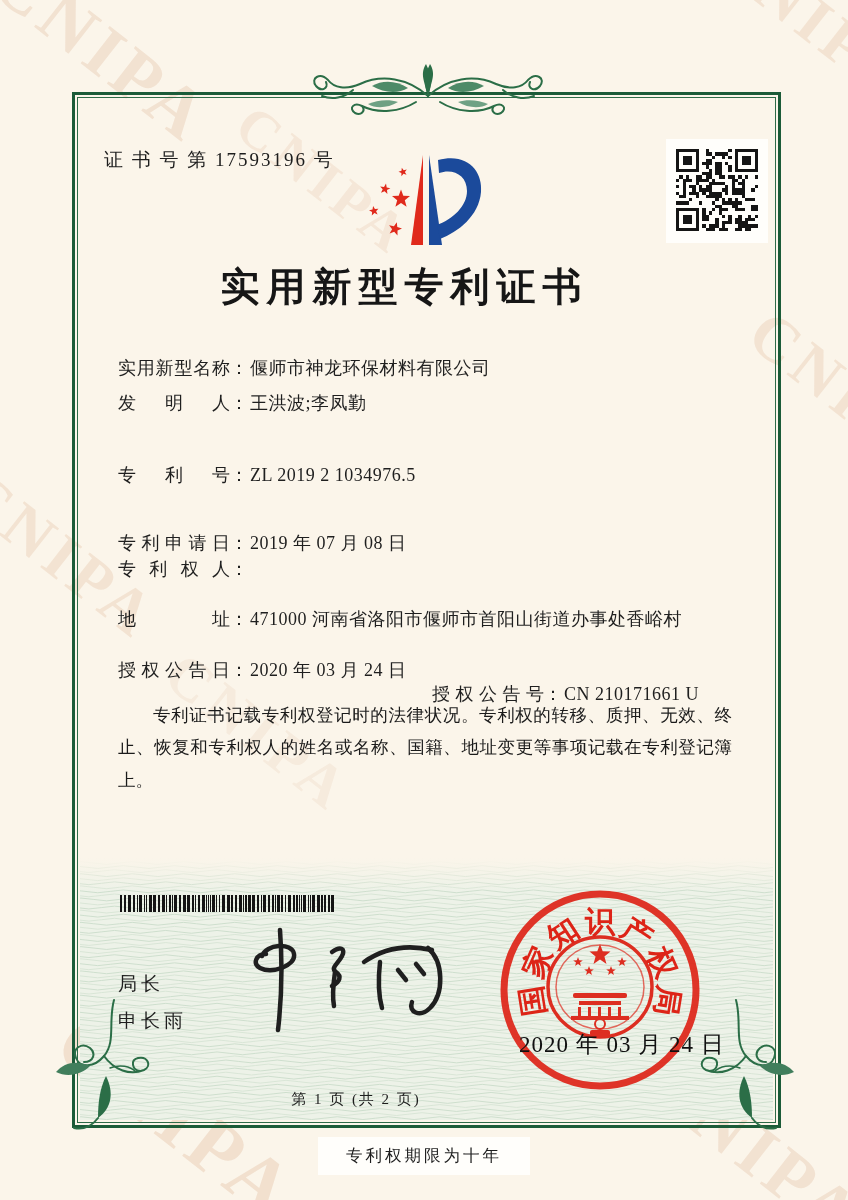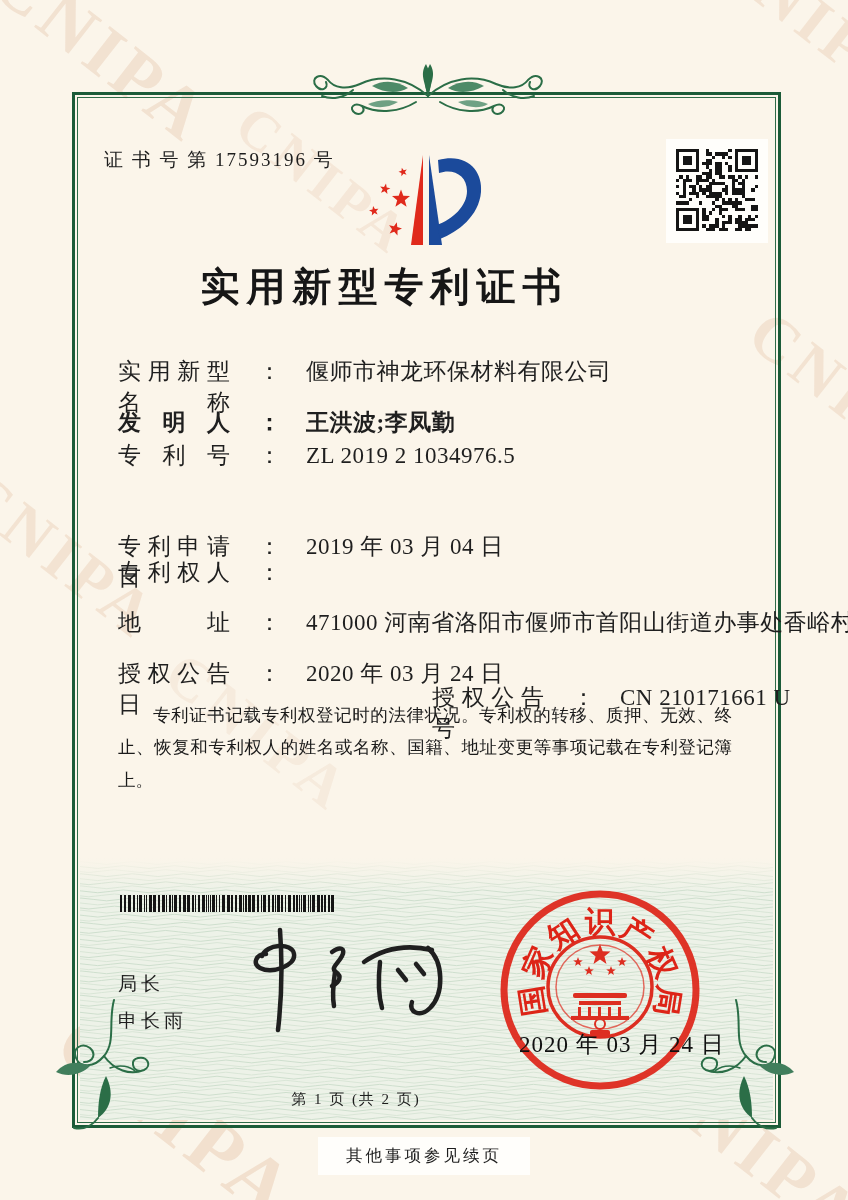--- a/index.html
+++ b/index.html
@@ -14,25 +14,25 @@
   .frame-inner{position:absolute;inset:2px;border:1px solid #2e6b48;}
   .guilloche{position:absolute;left:2px;right:2px;bottom:2px;height:262px;overflow:hidden;}
   .guilloche svg{display:block;width:100%;height:100%;}
   .guilloche .fade{position:absolute;left:0;right:0;top:0;height:34px;
       background:linear-gradient(#fbf5ea,rgba(251,245,234,0));}
   
   .orn{position:absolute;z-index:6;pointer-events:none;}
   
   .abs{position:absolute;z-index:5;}
   .cert-no{left:104px;top:147px;font-size:19px;letter-spacing:2px;}
-  .title{left:64px;top:260px;width:641px;text-align:center;font-size:39px;font-weight:700;
+  .title{left:84px;top:260px;width:641px;text-align:center;font-size:39px;font-weight:700;
          letter-spacing:7px;color:#161616;}
   .qr-patch{left:666px;top:139px;width:102px;height:104px;background:#fffefb;}
   .qr-patch svg{display:block;margin:10px auto 0 auto;}
-  .frow{left:118px;display:flex;align-items:baseline;font-size:23px;color:#1f1f1f;gap:28px;}
+  .frow{left:118px;display:flex;align-items:baseline;font-size:18px;color:#1f1f1f;}
   .flabel{display:inline-block;width:112px;text-align:justify;text-align-last:justify;}
   .fcolon{display:inline-block;width:20px;}
   .fvalue{white-space:nowrap;letter-spacing:.5px;}
   .paras{left:118px;top:699px;width:614px;font-size:17.5px;line-height:1.85;
          color:#1b1b1b;text-align:justify;}
   .paras p{margin:0;text-indent:2em;}
   .director{left:118px;font-size:19px;letter-spacing:4px;}
   .seal-date{left:519px;top:1029px;font-size:23px;letter-spacing:1px;color:#101010;z-index:7;}
   .page-ind{left:72px;top:1090px;width:568px;text-align:center;font-size:15px;letter-spacing:2px;}
   .cont-note{left:50%;transform:translateX(-50%);top:1137px;background:#fffefb;
@@ -378,34 +378,34 @@
       </svg>
   </div>
 
   <div class="abs title">实用新型专利证书</div>
 
   <div class="abs frow" style="top:356px;">
     <span class="flabel">实用新型名称</span>
     <span class="fcolon">：</span>
     <span class="fvalue">偃师市神龙环保材料有限公司</span>
   </div>
-  <div class="abs frow" style="top:407px;font-weight:bold;">
+  <div class="abs frow" style="top:391px;">
     <span class="flabel">发明人</span>
     <span class="fcolon">：</span>
     <span class="fvalue">王洪波;李凤勤</span>
   </div>
-  <div class="abs frow" style="top:440px;">
+  <div class="abs frow" style="top:463px;">
     <span class="flabel">专利号</span>
     <span class="fcolon">：</span>
     <span class="fvalue">ZL 2019 2 1034976.5</span>
   </div>
   <div class="abs frow" style="top:531px;">
     <span class="flabel">专利申请日</span>
     <span class="fcolon">：</span>
-    <span class="fvalue">2019 年 03 月 04 日</span>
+    <span class="fvalue">2019 年 07 月 08 日</span>
   </div>
   <div class="abs frow" style="top:557px;">
     <span class="flabel">专利权人</span>
     <span class="fcolon">：</span>
   </div>
   <div class="abs frow" style="top:607px;">
     <span class="flabel">地址</span>
     <span class="fcolon">：</span>
     <span class="fvalue">471000 河南省洛阳市偃师市首阳山街道办事处香峪村</span>
   </div>
@@ -536,21 +536,21 @@
         <rect x="123" y="122" width="3" height="9"></rect>
         <rect x="76" y="131" width="58" height="4"></rect>
         <rect x="95" y="145" width="20" height="6" rx="2"></rect>
       </g>
       <circle cx="105" cy="139" r="5" stroke-width="2"></circle>
     </g>
   </svg>
   <div class="abs seal-date">2020 年 03 月 24 日</div>
 
   <div class="abs page-ind">第 1 页 (共 2 页)</div>
-  <div class="abs cont-note">其他事项参见续页</div>
+  <div class="abs cont-note">专利权期限为十年</div>
 
 <div class="wm" style="left: -25px; top: 8px; font-size: 72px; color: rgba(210, 148, 108, 0.2);">CNIPA</div>
     <div class="wm" style="left: 222px; top: 148px; font-size: 56px; color: rgba(210, 148, 108, 0.14);">CNIPA</div>
     <div class="wm" style="left: 698px; top: -18px; font-size: 64px; color: rgba(210, 148, 108, 0.18);">CNIPA</div>
     <div class="wm" style="left: 733px; top: 358px; font-size: 64px; color: rgba(210, 148, 108, 0.18);">CNIPA</div>
     <div class="wm" style="left: -55px; top: 518px; font-size: 64px; color: rgba(210, 148, 108, 0.18);">CNIPA</div>
     <div class="wm" style="left: 150px; top: 698px; font-size: 60px; color: rgba(210, 148, 108, 0.1);">CNIPA</div>
     <div class="wm" style="left: 38px; top: 1072px; font-size: 80px; color: rgba(210, 148, 108, 0.22);">CNIPA</div>
     <div class="wm" style="left: 628px; top: 1108px; font-size: 72px; color: rgba(210, 148, 108, 0.2);">CNIPA</div>
   </div>

